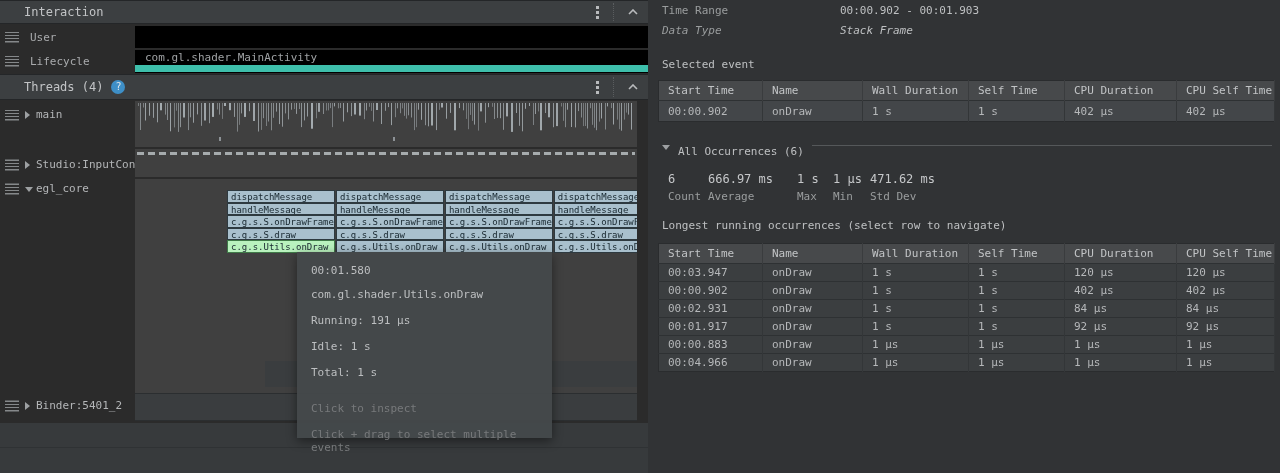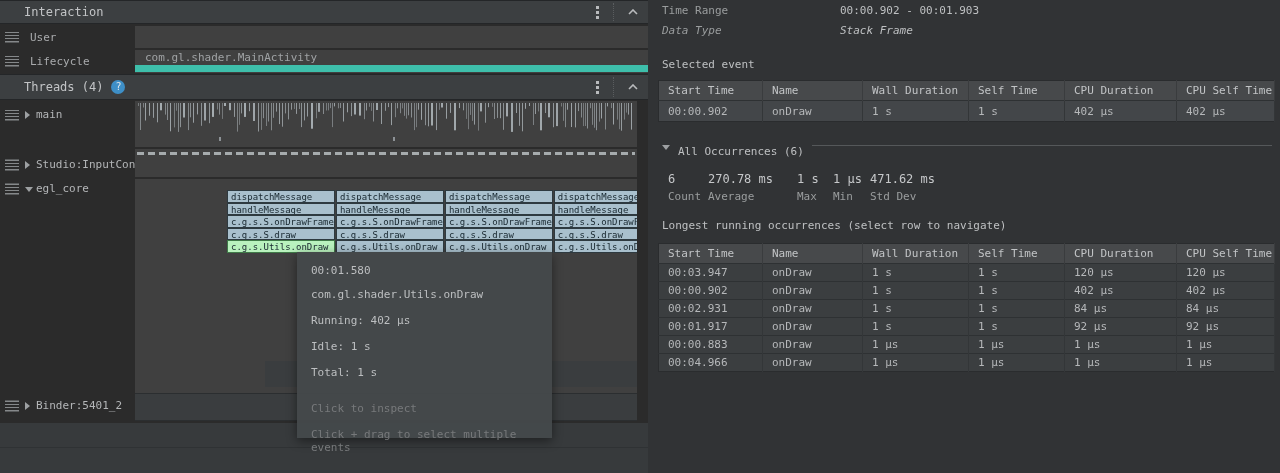--- a/index.html
+++ b/index.html
@@ -21,21 +21,21 @@
   .chevron-up svg { display:block; }
 
   .help-icon { width:14px; height:14px; margin-left:8px; border-radius:50%; color:#dfe6ec; font-size:10px; line-height:14px; text-align:center; }
 
   .interaction-row { position:absolute; left:0; width:648px; }
   .row-user { top:25px; height:23px; }
   .row-lifecycle { top:49px; height:24px; }
   .interaction-row .row-label-cell { position:absolute; left:0; top:0; width:135px; height:100%; background:#2b2b2b; color:#a9abad; font-size:11px; }
   .interaction-row .row-label-cell .label-text { position:absolute; left:30px; top:50%; transform:translateY(-50%); }
   .grab-icon { position:absolute; left:5px; top:50%; transform:translateY(-50%); width:14px; height:11px; background:repeating-linear-gradient(#85888a 0 1.5px, transparent 1.5px 3.2px); }
-  .row-track { position:absolute; left:135px; top:1px; right:0; bottom:0; background:#404040; }
+  .row-track { position:absolute; left:135px; top:1px; right:0; bottom:0; background:#000000; }
   .lifecycle-track-text { position:absolute; left:10px; top:1px; font-size:11px; color:#9fa2a4; }
   .lifecycle-bar { position:absolute; left:0; right:0; bottom:1px; height:7px; }
 
   
   .threads-body { position:absolute; left:0; top:101px; width:648px; height:372px; background:#2b2b2b; }
   .thread-label-col { position:absolute; left:0; top:0; width:135px; height:320px; background:#2b2b2b; }
   .thread-track-area { position:absolute; left:135px; top:0; width:502px; height:320px; background:#404040; }
   .right-gutter { position:absolute; left:637px; top:0; width:11px; height:320px; background:#2b2b2b; }
 
   .thread-label { position:absolute; left:0; width:135px; height:16px; color:#b4b6b8; font-size:11px; line-height:16px; }
@@ -378,21 +378,21 @@
       <div class="right-gutter"></div>
       <div class="threads-filler">
         <div class="filler-line"></div>
       </div>
     </div>
 
     <div class="tooltip">
       <div class="tt-time">00:01.580</div>
       <div class="tt-title">com.gl.shader.Utils.onDraw</div>
       <div id="tt-lines">
-          <div class="tt-line">Running: 402 µs</div>
+          <div class="tt-line">Running: 191 µs</div>
           <div class="tt-line">Idle: 1 s</div>
           <div class="tt-line">Total: 1 s</div>
         </div>
       <div class="tt-hints" id="tt-hints">
           <div class="tt-hint" style="margin-top:0">Click to inspect</div>
           <div class="tt-hint">Click + drag to select multiple events</div>
         </div>
     </div>
   </div>
 
@@ -444,21 +444,21 @@
       <span>All Occurrences (6)</span>
       <div class="occ-rule"></div>
     </div>
 
     <div class="stats" id="stats">
         <div class="stat">
      <div class="stat-value">6</div>
      <div class="stat-label">Count</div>
    </div>
         <div class="stat">
-     <div class="stat-value">270.78 ms</div>
+     <div class="stat-value">666.97 ms</div>
      <div class="stat-label">Average</div>
    </div>
         <div class="stat">
      <div class="stat-value">1 s</div>
      <div class="stat-label">Max</div>
    </div>
         <div class="stat">
      <div class="stat-value">1 µs</div>
      <div class="stat-label">Min</div>
    </div>

